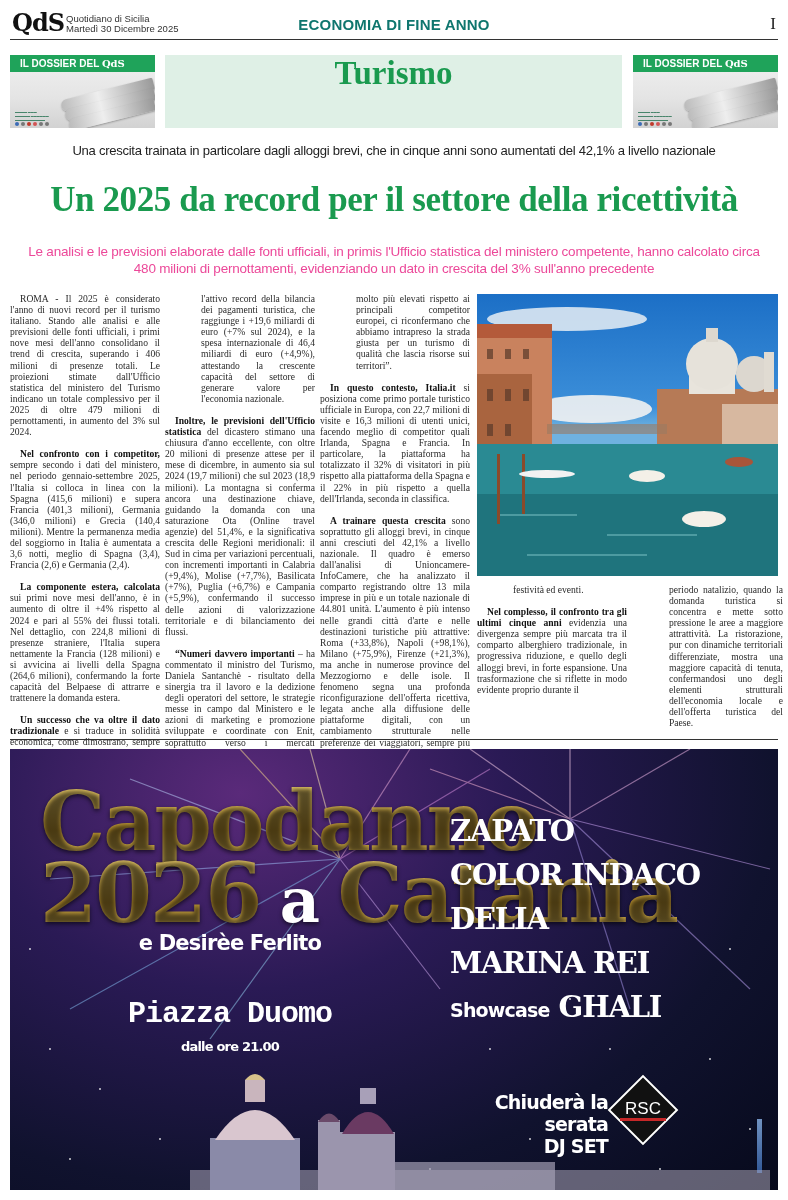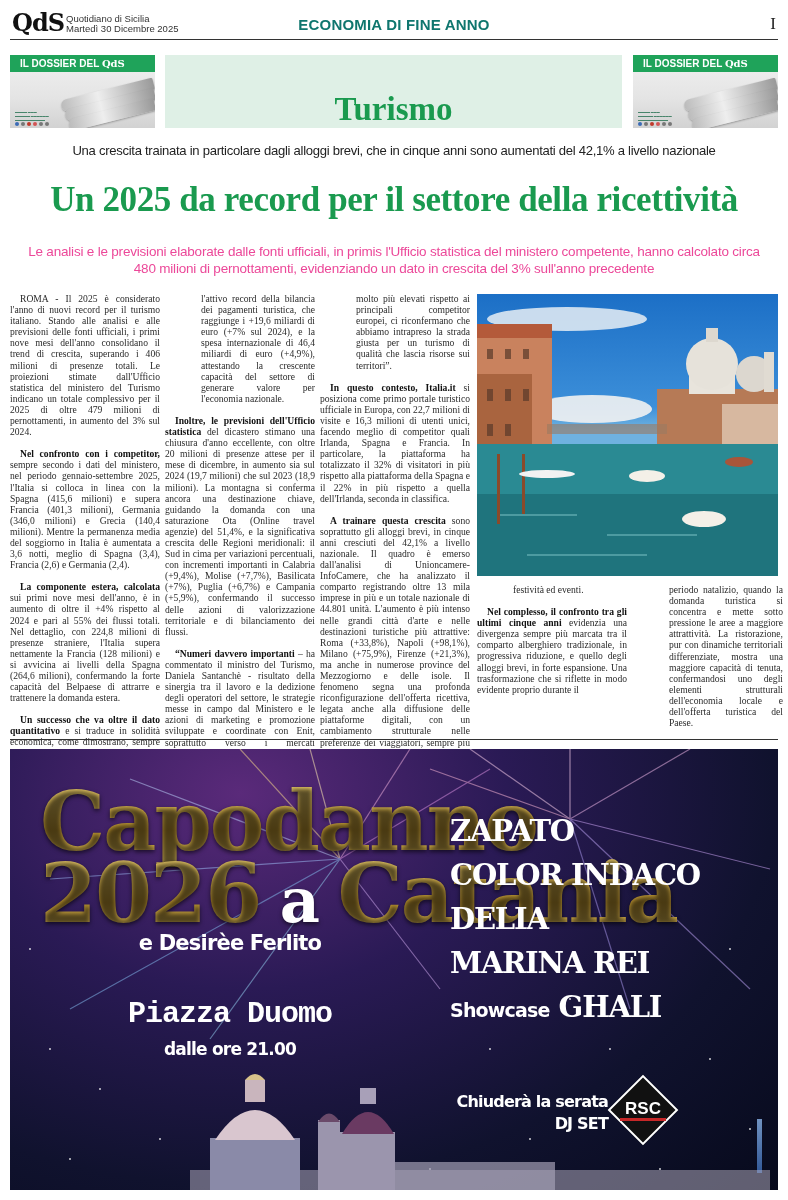--- a/index.html
+++ b/index.html
@@ -19,21 +19,21 @@
   .dossier.right { left: 633px; }
   .dossier-bar { height: 17px; background: #1fa35a; color: #fff; font-family: "Liberation Sans", sans-serif; font-weight: bold; font-size: 10px; line-height: 17px; padding-left: 10px; white-space: nowrap; }
   .dossier-bar .q { font-family: "DejaVu Serif", serif; }
   .papers { position: absolute; left: 40px; top: 24px; width: 110px; height: 50px; }
   .paper-sheet { position: absolute; height: 12px; background: linear-gradient(90deg,#bbb,#eee 40%,#999); border-radius: 10px 3px 3px 10px; transform: rotate(-14deg); box-shadow: 0 1px 2px rgba(0,0,0,0.3); }
   .dossier-info { position: absolute; left: 5px; bottom: 6px; font-family: "Liberation Sans", sans-serif; font-size: 3px; color: #3a7d60; line-height: 4px; width: 60px; }
   .dots { position: absolute; left: 5px; bottom: 2px; display: flex; gap: 2px; }
   .dots span { width: 4px; height: 4px; border-radius: 50%; background: #777; display: block; }
   .dots span:nth-child(1){ background:#3b6bb5;} .dots span:nth-child(3){ background:#c0392b;} .dots span:nth-child(4){ background:#d35454;}
 
-  .turismo-box { position: absolute; left: 165px; top: 55px; width: 457px; height: 73px; background: #dff0e6; display: flex; align-items: flex-end; justify-content: center; }
+  .turismo-box { position: absolute; left: 165px; top: 55px; width: 457px; height: 73px; background: #dff0e6; display: flex; align-items: flex-start; justify-content: center; }
   .turismo-box span { font-family: "Liberation Serif", serif; font-weight: bold; font-size: 33px; color: #1a9a4f; }
 
   .kicker { position: absolute; left: 0; right: 0; top: 143px; text-align: center; font-family: "Liberation Sans", sans-serif; font-size: 13.5px; color: #222; letter-spacing: -0.3px; transform: scaleX(0.97); }
   .headline { position: absolute; left: 0; right: 0; top: 180px; text-align: center; font-family: "Liberation Serif", serif; font-weight: bold; font-size: 35px; color: #1a9a4f; letter-spacing: -0.4px; }
   .standfirst { position: absolute; left: 20px; right: 20px; top: 243px; text-align: center; font-family: "Liberation Sans", sans-serif; font-size: 13.5px; line-height: 17px; color: #ec4899; letter-spacing: -0.2px; }
 
   
   .col { position: absolute; top: 293px; width: 150px; font-family: "Liberation Serif", serif; font-size: 9.6px; line-height: 11.1px; color: #2a2a2a; text-align: justify; hyphens: auto; }
   .col p { text-indent: 10px; margin-bottom: 11px; }
   .col p.cont { text-indent: 0; margin-left: 36px; }
@@ -45,26 +45,26 @@
 
   
   .ad { position: absolute; left: 10px; top: 749px; width: 768px; height: 441px; overflow: hidden;
         background: radial-gradient(ellipse at 30% 10%, #5a2a7a 0%, #2a1a55 35%, #10122e 70%, #070a1c 100%); }
   .ad-stars { position: absolute; inset: 0; }
   .ad-title { position: absolute; left: 30px; top: 40px; font-family: "DejaVu Serif", serif; font-weight: bold; color: #fff; font-size: 62px; line-height: 64px; letter-spacing: -2px; text-shadow: 0 2px 4px rgba(0,0,0,0.6); }
   .gold { color: #d6b24c; background: linear-gradient(180deg,#f4d97a,#b8912e 60%,#e7c867); -webkit-background-clip: text; background-clip: text; -webkit-text-fill-color: transparent; }
   .ad-title .big { font-size: 82px; }
   .ad-hosts { position: absolute; left: 30px; top: 180px; width: 380px; text-align: center; font-family: "DejaVu Sans", sans-serif; font-weight: bold; color: #fff; font-size: 21px; line-height: 28px; letter-spacing: -0.8px; }
   .ad-venue { position: absolute; left: 30px; top: 248px; width: 380px; text-align: center; font-family: Liberation Mono, monospace; font-weight: bold; color: #fff; font-size: 30px; letter-spacing: -1px; }
-  .ad-time { position: absolute; left: 30px; top: 290px; width: 380px; text-align: center; font-family: "DejaVu Sans", sans-serif; font-weight: bold; color: #fff; font-size: 17px; letter-spacing: -0.8px; }
+  .ad-time { position: absolute; left: 30px; top: 290px; width: 380px; text-align: center; font-family: "DejaVu Sans", sans-serif; font-weight: bold; color: #fff; font-size: 13px; letter-spacing: -0.8px; }
   .lineup { position: absolute; left: 440px; top: 60px; font-family: "DejaVu Serif", serif; font-weight: bold; color: #fff; font-size: 29px; line-height: 44px; letter-spacing: -1.2px; }
   .lineup .small { font-family: "DejaVu Sans", sans-serif; font-size: 19px; letter-spacing: -0.8px; }
-  .closing { position: absolute; left: 438px; top: 342px; font-family: "DejaVu Sans", sans-serif; font-weight: bold; color: #fff; font-size: 16px; line-height: 22px; letter-spacing: -0.8px; text-align: right; width: 160px; }
+  .closing { position: absolute; left: 438px; top: 342px; font-family: "DejaVu Sans", sans-serif; font-weight: bold; color: #fff; font-size: 19px; line-height: 22px; letter-spacing: -0.8px; text-align: right; width: 160px; }
   .rsc { position: absolute; left: 608px; top: 336px; width: 50px; height: 50px; transform: rotate(45deg); background: #111; border: 2px solid #fff; }
-  .rsc-label { position: absolute; left: 603px; top: 350px; width: 60px; text-align: center; font-family: "Liberation Sans", sans-serif; font-weight: bold; font-size: 17px; color: #fff; }
+  .rsc-label { position: absolute; left: 603px; top: 350px; width: 60px; text-align: center; font-family: "Liberation Sans", sans-serif; font-weight: normal; font-size: 17px; color: #fff; }
   .rsc-sub { position: absolute; left: 610px; top: 369px; width: 46px; height: 3px; background: #c62828; }
   .city-badge { position: absolute; right: 0; top: 0; width: 64px; height: 82px; background: #fff; text-align: center; }
   .crest { width: 20px; height: 26px; margin: 10px auto 4px; background: linear-gradient(180deg,#c9a640 0 22%, #5a7db5 22% 100%); border-radius: 3px 3px 10px 10px; border: 1px solid #8a6d1d; }
   .city-badge span { display: block; font-family: "Liberation Serif", serif; font-size: 10px; line-height: 11px; color: #333; }
   .sponsor-vert { position: absolute; right: 16px; top: 370px; width: 5px; height: 54px; background: linear-gradient(180deg,#8ab4e8,#3b6bb5); opacity: 0.8; }
   .skyline { position: absolute; left: 180px; bottom: 0; width: 580px; height: 120px; }
 </style>
 </head>
 <body>
 
@@ -125,21 +125,21 @@
 </div>
 
 <div class="kicker">Una crescita trainata in particolare dagli alloggi brevi, che in cinque anni sono aumentati del 42,1% a livello nazionale</div>
 <h1 class="headline">Un 2025 da record per il settore della ricettività</h1>
 <div class="standfirst">Le analisi e le previsioni elaborate dalle fonti ufficiali, in primis l'Ufficio statistica del ministero competente, hanno calcolato circa 480 milioni di pernottamenti, evidenziando un dato in crescita del 3% sull'anno precedente</div>
 
 <div class="col c1">
   <p><span>ROMA - Il 2025 è considerato l'anno di nuovi record per il turismo italiano. Stando alle analisi e alle previsioni delle fonti ufficiali, i primi nove mesi dell'anno consolidano il trend di crescita, superando i 406 milioni di presenze totali. Le proiezioni stimate dall'Ufficio statistica del ministero del Turismo indicano un totale complessivo per il 2025 di oltre 479 milioni di pernottamenti, in aumento del 3% sul 2024.</span></p>
   <p><b>Nel confronto con i competitor,</b><span> sempre secondo i dati del ministero, nel periodo gennaio-settembre 2025, l'Italia si colloca in linea con la Spagna (415,6 milioni) e supera Francia (401,3 milioni), Germania (346,0 milioni) e Grecia (140,4 milioni). Mentre la permanenza media del soggiorno in Italia è aumentata a 3,6 notti, meglio di Spagna (3,4), Francia (2,6) e Germania (2,4).</span></p>
   <p><b>La componente estera, calcolata</b><span> sui primi nove mesi dell'anno, è in aumento di oltre il +4% rispetto al 2024 e pari al 55% dei flussi totali. Nel dettaglio, con 224,8 milioni di presenze straniere, l'Italia supera nettamente la Francia (128 milioni) e si avvicina ai livelli della Spagna (264,6 milioni), confermando la forte capacità del Belpaese di attrarre e trattenere la domanda estera.</span></p>
-  <p><b>Un successo che va oltre il dato quantitativo</b><span> e si traduce in solidità economica, come dimostrano, sempre nel periodo gennaio-settembre 2025,</span></p>
+  <p><b>Un successo che va oltre il dato tradizionale</b><span> e si traduce in solidità economica, come dimostrano, sempre nel periodo gennaio-settembre 2025,</span></p>
 </div>
 
 <div class="col c2">
   <p class="cont"><span>l'attivo record della bilancia dei pagamenti turistica, che raggiunge i +19,6 miliardi di euro (+7% sul 2024), e la spesa internazionale di 46,4 miliardi di euro (+4,9%), attestando la crescente capacità del settore di generare valore per l'economia nazionale.</span></p>
   <p><b>Inoltre, le previsioni dell'Ufficio statistica</b><span> del dicastero stimano una chiusura d'anno eccellente, con oltre 20 milioni di presenze attese per il mese di dicembre, in aumento sia sul 2024 (19,7 milioni) che sul 2023 (18,9 milioni). La montagna si conferma ancora una destinazione chiave, guidando la domanda con una saturazione Ota (Online travel agenzie) del 51,4%, e la significativa crescita delle Regioni meridionali: il Sud in cima per variazioni percentuali, con incrementi importanti in Calabria (+9,4%), Molise (+7,7%), Basilicata (+7%), Puglia (+6,7%) e Campania (+5,9%), confermando il successo delle azioni di valorizzazione territoriale e di bilanciamento dei flussi.</span></p>
   <p><b>“Numeri davvero importanti</b><span> – ha commentato il ministro del Turismo, Daniela Santanchè - risultato della sinergia tra il lavoro e la dedizione degli operatori del settore, le strategie messe in campo dal Ministero e le azioni di marketing e promozione sviluppate e coordinate con Enit, soprattutto verso i mercati internazionali. In particolare, presenze e permanenza media, che crescono a ritmi</span></p>
 </div>
 
 <div class="col c3">
   <p class="cont"><span>molto più elevati rispetto ai principali competitor europei, ci riconfermano che abbiamo intrapreso la strada giusta per un turismo di qualità che lascia risorse sui territori”.</span></p>

